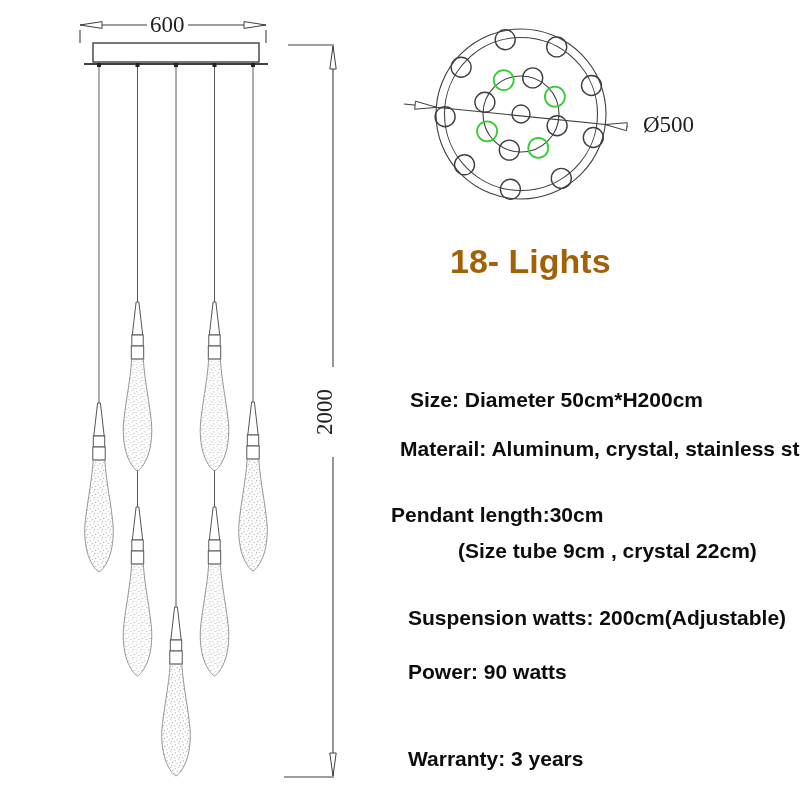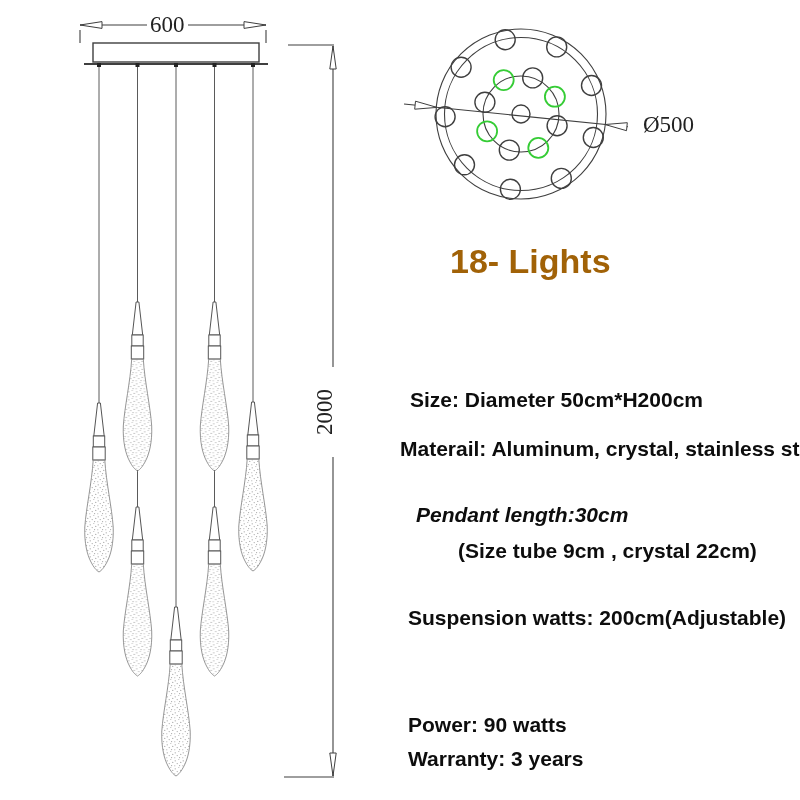--- a/index.html
+++ b/index.html
@@ -151,21 +151,21 @@
 <div class="abs dim-label dim-label-vert" style="left:280px;top:399px;">2000</div>
 
 <div class="abs dim-label" style="left:640px;top:112px;">Ø500</div>
 
 <div class="abs product-title" style="left:450px;top:239px;">18- Lights</div>
 
 <div class="abs spec" style="left:410px;top:365px;margin-top:22px;">Size: Diameter 50cm*H200cm</div>
 
 <div class="abs spec" style="left:400px;top:436px;">Materail: Aluminum, crystal, stainless steel</div>
 
-<div class="abs spec" style="left:416px;top:502px;font-style:italic;">Pendant length:30cm</div>
+<div class="abs spec" style="left:391px;top:502px;">Pendant length:30cm</div>
 
 <div class="abs spec" style="left:458px;top:538px;">(Size tube 9cm , crystal 22cm)</div>
 
 <div class="abs spec" style="left:408px;top:605px;">Suspension watts: 200cm(Adjustable)</div>
 
-<div class="abs spec" style="left:408px;top:712px;">Power: 90 watts</div>
+<div class="abs spec" style="left:408px;top:659px;">Power: 90 watts</div>
 
 <div class="abs spec" style="left:408px;top:746px;">Warranty: 3 years</div>
 
 </body></html>

